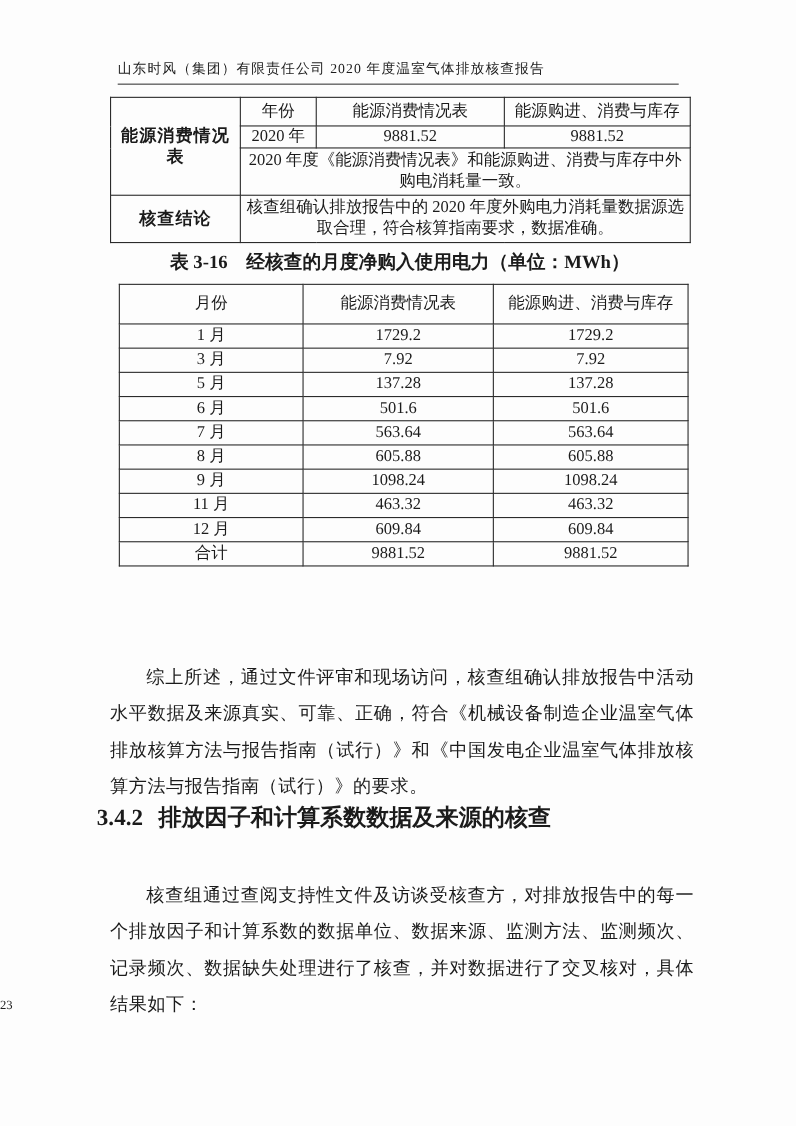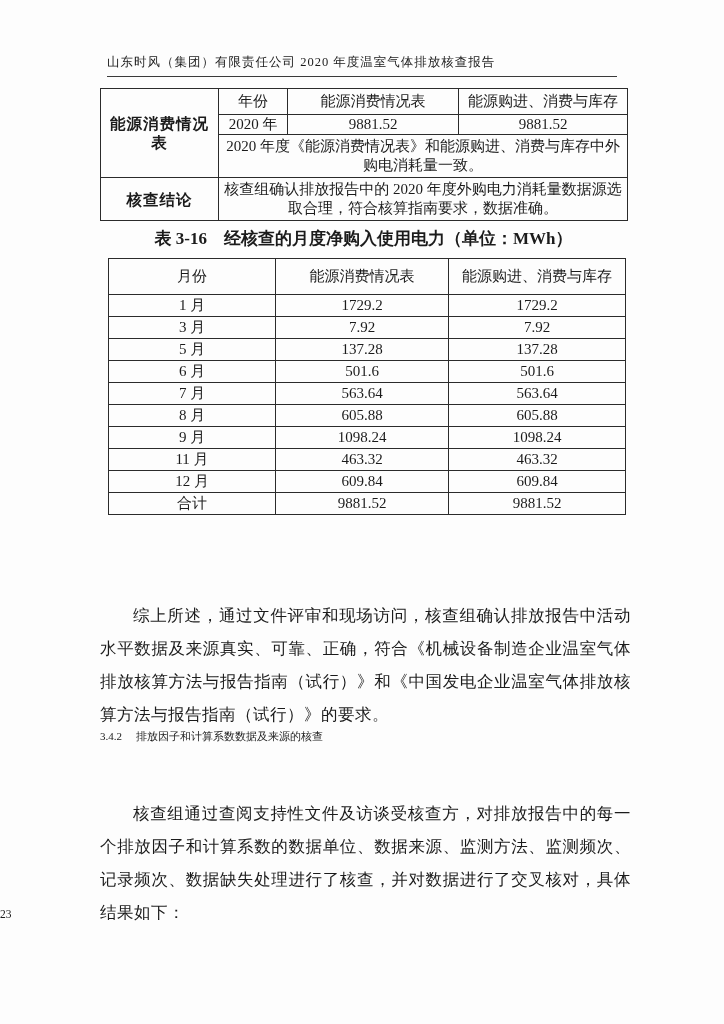--- a/index.html
+++ b/index.html
@@ -50,22 +50,22 @@
 
   .para {
     position: absolute; left: 100px; width: 531px;
     font-size: 16.5px; line-height: 33px;
     text-align: justify; text-indent: 2em;
     letter-spacing: 0.5px;
   }
   #para-summary { top: 582px; }
 
   .section-heading {
-    position: absolute; top: 729px; left: 100px; width: 531px;
-    font-weight: normal; font-size: 11px; white-space: nowrap;
+    position: absolute; top: 729px; left: 88px; width: 531px;
+    font-weight: bold; font-size: 21px; white-space: nowrap;
   }
   .section-heading .num { margin-right: 14px; }
 
   #para-method { top: 780px; }
 
   .page-num {
     position: absolute; top: 908px; left: 0; width: 724px;
     text-align: left; font-size: 11.5px;
   }
 </style>

